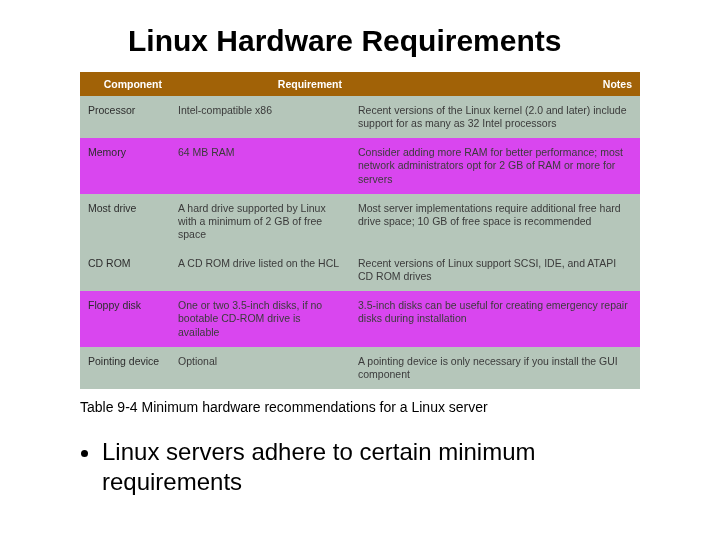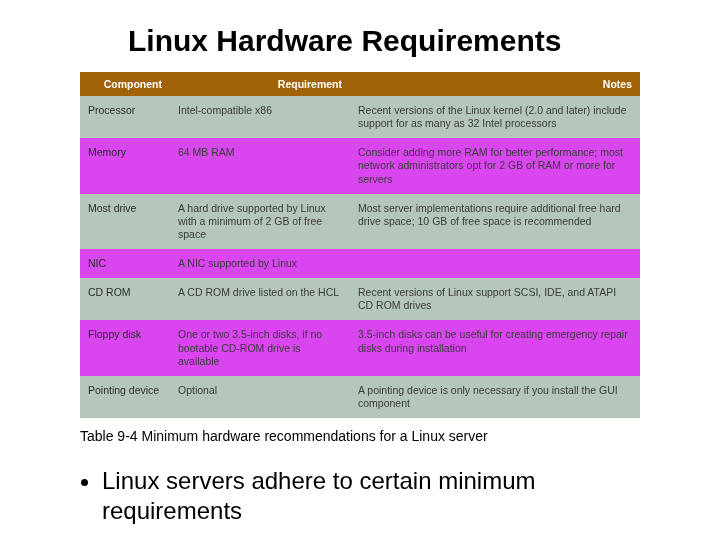--- a/index.html
+++ b/index.html
@@ -96,25 +96,20 @@
       <tr class="rb">
         <td class="comp">Memory</td>
         <td>64 MB RAM</td>
         <td>Consider adding more RAM for better performance; most network administrators opt for 2 GB of RAM or more for servers</td>
       </tr>
       <tr class="ra">
         <td class="comp">Most drive</td>
         <td>A hard drive supported by Linux with a minimum of 2 GB of free space</td>
         <td>Most server implementations require additional free hard drive space; 10 GB of free space is recommended</td>
       </tr>
-      <tr class="rb">
-        <td class="comp">NIC</td>
-        <td>A NIC supported by Linux</td>
-        <td></td>
-      </tr>
       <tr class="ra">
         <td class="comp">CD ROM</td>
         <td>A CD ROM drive listed on the HCL</td>
         <td>Recent versions of Linux support SCSI, IDE, and ATAPI CD ROM drives</td>
       </tr>
       <tr class="rb">
         <td class="comp">Floppy disk</td>
         <td>One or two 3.5-inch disks, if no bootable CD-ROM drive is available</td>
         <td>3.5-inch disks can be useful for creating emergency repair disks during installation</td>
       </tr>

